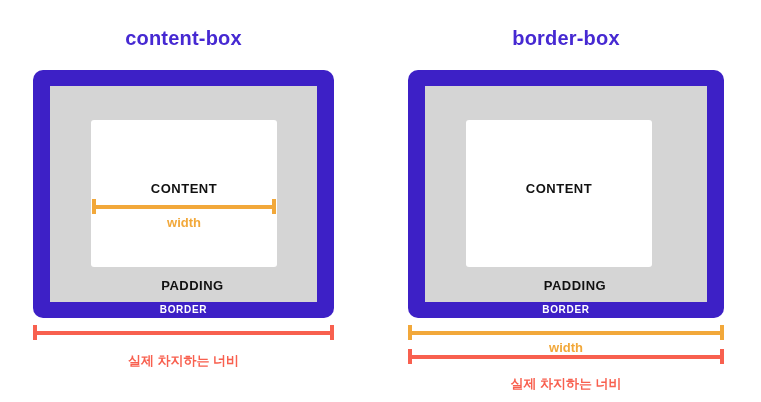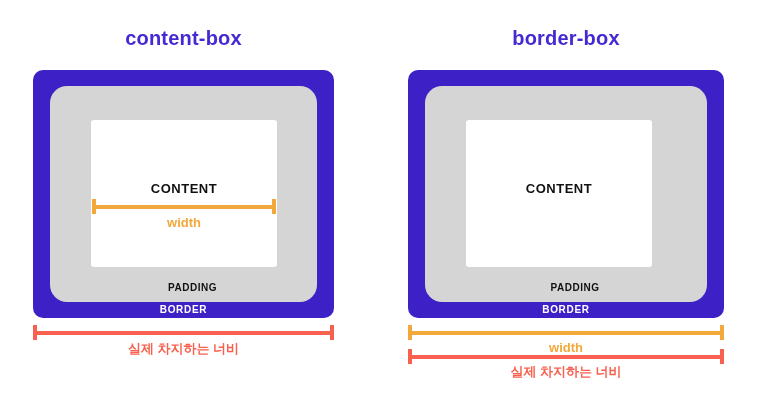--- a/index.html
+++ b/index.html
@@ -15,34 +15,34 @@
     text-align:center; font-size:20px; font-weight:bold;
     color:var(--title-text); letter-spacing:0.2px;
   }
 
   .outer-box {
     position:absolute; top:70px; left:0; right:0; height:248px;
     background:var(--box-border); border-radius:10px;
   }
   .padding-box {
     position:absolute; top:16px; left:17px; right:17px; height:216px;
-    background:var(--padding-bg); border-radius:17px;
+    background:var(--padding-bg); border-radius:0;
   }
   .content-box {
     position:absolute; top:34px; left:41px; width:186px; height:147px;
     background:var(--content-bg); border-radius:3px;
   }
 
   .content-label {
     position:absolute; top:61px; left:0; right:0; text-align:center;
     font-size:13px; font-weight:bold; color:var(--dark-text); letter-spacing:0.5px;
   }
   .padding-label {
     position:absolute; bottom:9px; left:18px; right:0; text-align:center;
-    font-size:10px; font-weight:bold; color:var(--dark-text); letter-spacing:0.5px;
+    font-size:13px; font-weight:bold; color:var(--dark-text); letter-spacing:0.5px;
   }
   .border-label {
     position:absolute; bottom:3px; left:0; right:0; text-align:center;
     font-size:10px; font-weight:bold; color:var(--border-label-text); letter-spacing:0.7px;
   }
 
   
   .measure { position:absolute; height:15px; border-left:4px solid; border-right:4px solid; }
   .measure::before {
     content:""; position:absolute; top:50%; left:0; right:0;
@@ -56,21 +56,21 @@
     position:absolute; top:95px; left:0; right:0; text-align:center;
     font-size:13px; font-weight:bold; color:var(--width-accent);
   }
 
   .below-line-1  { top:325px; left:0; right:0; }
   .below-label-1 { position:absolute; top:340px; left:0; right:0; text-align:center; font-size:13px; font-weight:bold; }
   .below-line-2  { top:349px; left:0; right:0; }
   .below-label-2 { position:absolute; top:363px; left:0; right:0; text-align:center; font-size:13px; font-weight:bold; }
 
   .text-width  { color:var(--width-accent); }
-  .text-actual { color:var(--actual-accent); }
+  .text-actual { color:var(--actual-accent);margin-top:12px; }
 </style>
 </head>
 <body>
 
 <div class="canvas">
 
   <div class="panel panel--left">
     <div class="panel-title">content-box</div>
 
     <div class="outer-box">

